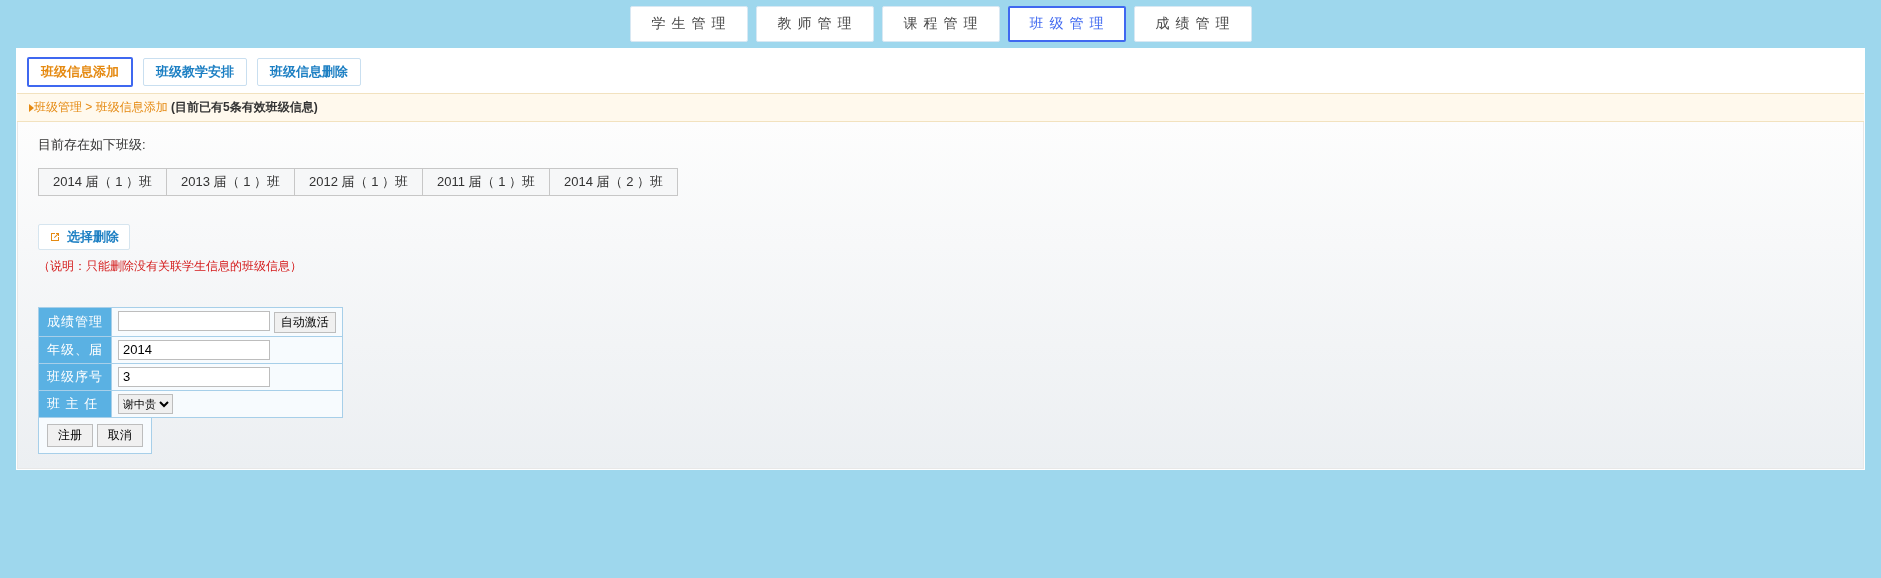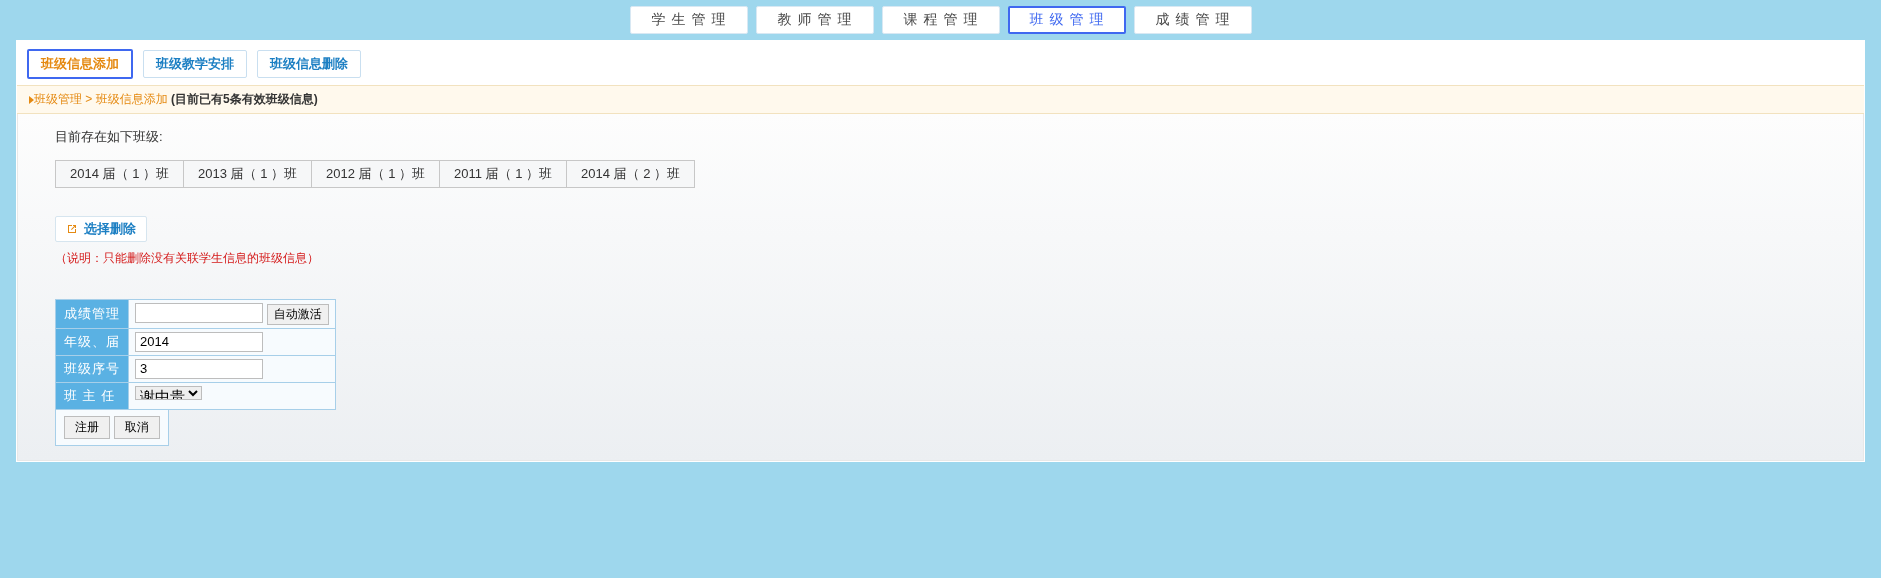--- a/index.html
+++ b/index.html
@@ -14,21 +14,21 @@
   
   .topnav {
     display: flex;
     justify-content: center;
     align-items: center;
     gap: 8px;
     padding: 6px 0;
   }
   .topnav .nav-item {
     min-width: 118px;
-    height: 28px;
+    height: 36px;
     background: #fff;
     border: 1px solid #d8e8f3;
     border-radius: 2px;
     color: #4a4a4a;
     display: flex;
     align-items: center;
     justify-content: center;
     font-size: 14px;
     letter-spacing: 6px;
     padding-left: 6px;
@@ -83,21 +83,21 @@
     width: 0; height: 0;
     border-left: 5px solid #e58a12;
     border-top: 4px solid transparent;
     border-bottom: 4px solid transparent;
   }
   .crumb .links { color: #e58a12; }
   .crumb .count { color: #333; font-weight: bold; }
 
   
   .content {
-    padding: 14px 37px;
+    padding: 14px 20px;
     background: linear-gradient(#fdfdfd, #eceff2);
     border: 1px solid #e8e8e8;
     border-top: none;
     min-height: 320px;
   }
   .caption { color: #333; margin-bottom: 14px; }
 
   
   .class-list { display: flex; }
   .class-chip {
@@ -154,27 +154,27 @@
   }
   .form-table td {
     border: 1px solid #a7cfe9;
     padding: 3px 6px;
     background: #f7fbfe;
   }
   .form-table input[type=text] {
     height: 20px;
     border: 1px solid #bdbdbd;
     padding: 0 4px;
-    width: 128px;
+    width: 152px;
     font-size: 13px;
   }
   .form-table select {
-    height: 14px;
-    border: 1px solid #bdbdbd;
-    font-size: 15px;
+    height: 20px;
+    border: 1px solid #bdbdbd;
+    font-size: 11px;
   }
   .form-table .btn-inline {
     border: 1px solid #bdbdbd;
     background: #f0f0f0;
     padding: 1px 6px;
     font-size: 12px;
     cursor: pointer;
   }
   .form-actions {
     padding: 6px 8px;

